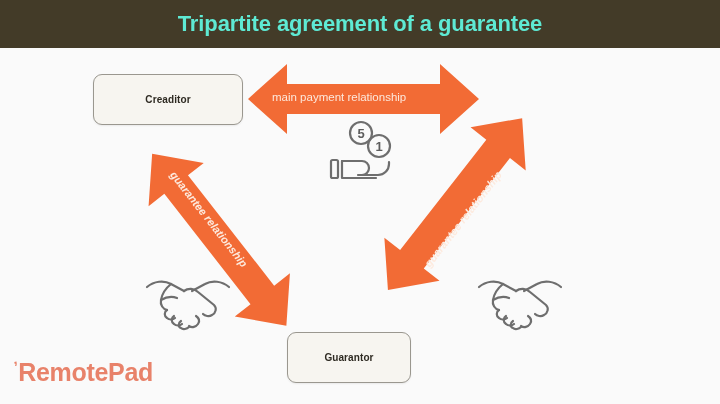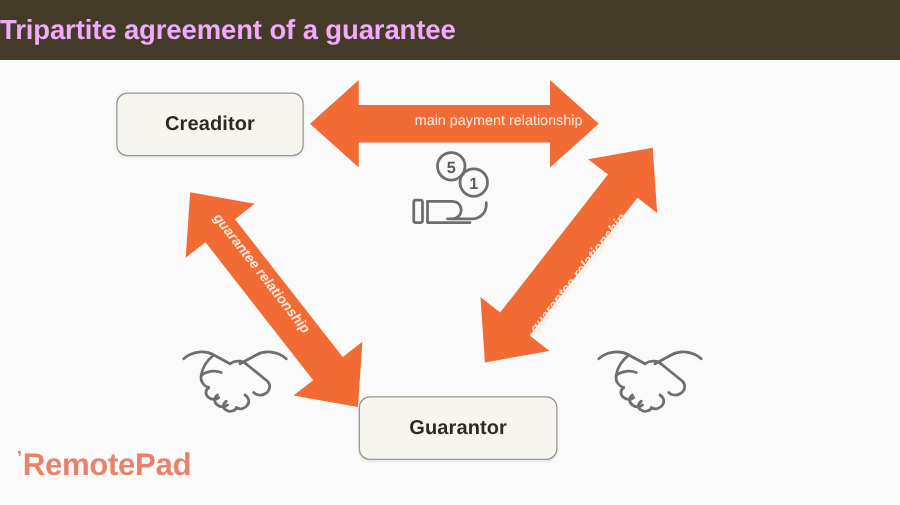--- a/index.html
+++ b/index.html
@@ -27,22 +27,22 @@
     height: 48px;
     background: #433b28;
   }
   .titlebar-text {
     position: absolute;
     left: 0;
     top: 0;
     width: 720px;
     height: 48px;
     line-height: 48px;
-    text-align: left;
-    color: #f0abfc;
+    text-align: center;
+    color: #5eead4;
     font-size: 22px;
     font-weight: bold;
     letter-spacing: -0.1px;
     font-family: "Liberation Sans", sans-serif;
   }
 
   
   .canvas {
     position: absolute;
     left: 0;
@@ -66,43 +66,43 @@
     background: #f7f5f0;
     border: 1px solid #9a978f;
     border-radius: 9px;
     box-sizing: border-box;
     display: flex;
     align-items: center;
     justify-content: center;
     box-shadow: 0 1px 2px rgba(0,0,0,0.07);
   }
   .node-label {
-    font-size: 16px;
+    font-size: 10px;
     font-weight: bold;
     color: #2e2a22;
     font-family: "Liberation Sans", sans-serif;
     letter-spacing: 0.1px;
   }
   .node-creditor { left: 93px; top: 26px; width: 150px; height: 51px; }
   .node-debtor   { left: 476px; top: 26px; width: 154px; height: 51px; }
-  .node-guarantor{ left: 287px; top: 269px; width: 159px; height: 51px; }
+  .node-guarantor{ left: 287px; top: 284px; width: 124px; height: 51px; }
 
   
   .arrow-label {
     position: absolute;
     color: #fdece4;
     font-family: "Liberation Sans", sans-serif;
     white-space: nowrap;
     pointer-events: none;
   }
   .label-main {
-    left: 286px;
+    left: 272px;
     top: 43px;
     width: 180px;
-    text-align: right;
+    text-align: left;
     font-size: 11.5px;
     color: #fde8dc;
   }
   .label-left {
     left: 150px;
     top: 165px;
     font-size: 11px;
     font-style: italic;
     font-weight: bold;
     transform: rotate(52deg);

